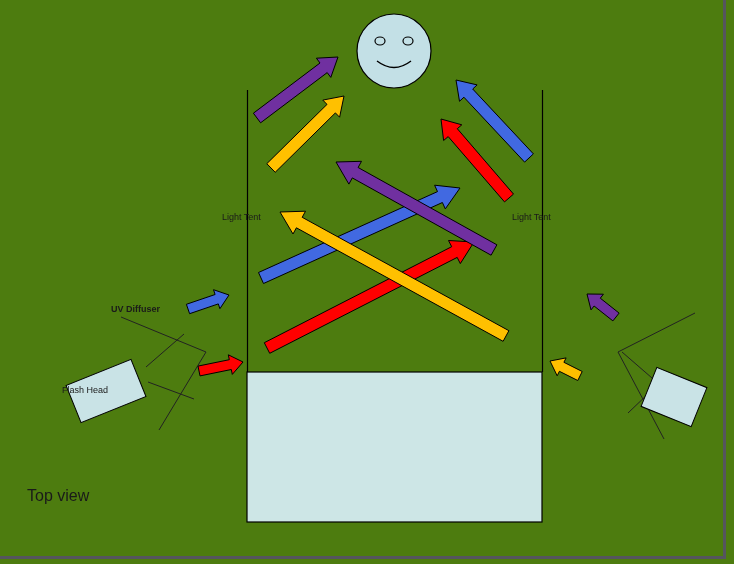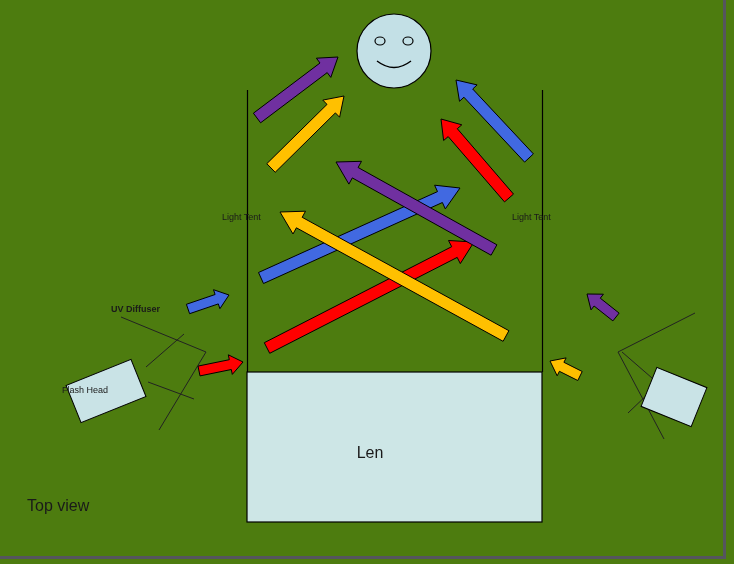--- a/index.html
+++ b/index.html
@@ -5,21 +5,21 @@
   html,body{margin:0;padding:0;background:#fff;}
   #stage{
     position:relative;width:734px;height:564px;background:#4d7c0f;
     font-family:"Liberation Sans",sans-serif;overflow:hidden;
   }
   #diagram-svg{position:absolute;left:0;top:0;}
   .lbl{position:absolute;color:#1a1a1a;white-space:nowrap;}
   .lbl-sm{font-size:9px;}
   .lbl-md{font-size:16px;}
   #lbl-lens{left:247px;top:444px;width:246px;text-align:center;}
-  #lbl-topview{left:27px;top:497px;text-align:right;}
+  #lbl-topview{left:27px;top:487px;text-align:right;}
   #lbl-lt-left{left:222px;top:212px;}
   #lbl-lt-right{left:512px;top:212px;}
   #lbl-uv{left:111px;top:304px;font-weight:bold;}
   #lbl-fh{left:54px;top:385px;margin-left:8px;}
   .edge-right{position:absolute;left:723px;top:0;width:3px;height:559px;background:#55555f;}
   .edge-bottom{position:absolute;left:0;top:556px;width:726px;height:3px;background:#55555f;}
 </style>
 </head>
 <body>
 
@@ -73,18 +73,17 @@
       <ellipse cx="380" cy="41" rx="5" ry="4" fill="none" stroke="#000" stroke-width="1.2"></ellipse>
       <ellipse cx="408" cy="41" rx="5" ry="4" fill="none" stroke="#000" stroke-width="1.2"></ellipse>
       <path d="M377,61 Q394,74 411,61" fill="none" stroke="#000" stroke-width="1.4"></path>
     </g>
   </svg>
 
   <div id="lbl-lt-left" class="lbl lbl-sm">Light Tent</div>
   <div id="lbl-lt-right" class="lbl lbl-sm">Light Tent</div>
   <div id="lbl-uv" class="lbl lbl-sm">UV Diffuser</div>
   <div id="lbl-fh" class="lbl lbl-sm">Flash Head</div>
-  <div id="lbl-lens" class="lbl lbl-md">Len</div>
   <div id="lbl-topview" class="lbl lbl-md">Top view</div>
 
   <div class="edge-right"></div>
   <div class="edge-bottom"></div>
 </div>
 
 </body></html>

